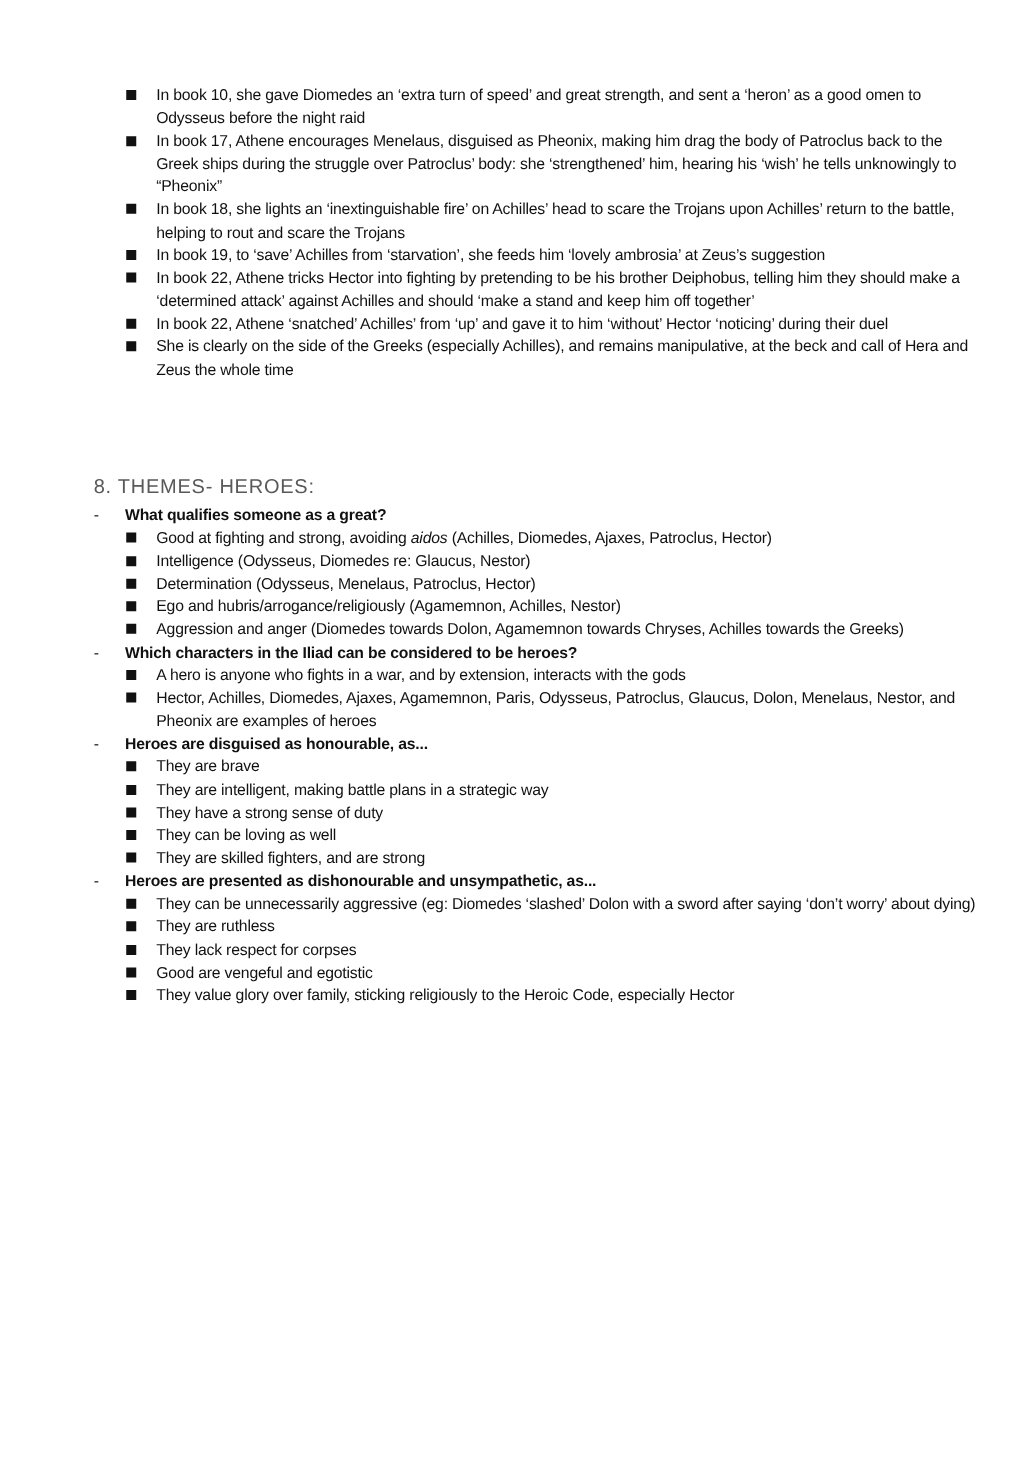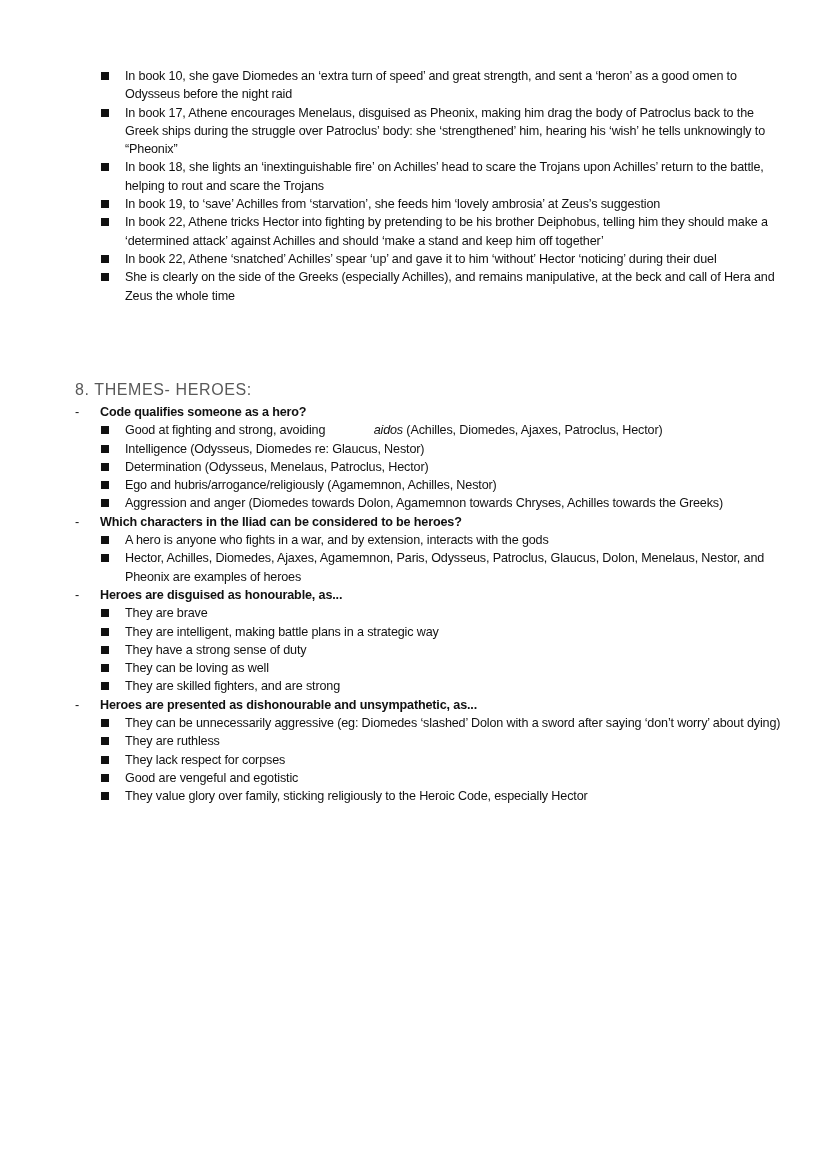--- a/index.html
+++ b/index.html
@@ -16,43 +16,43 @@
     }
     #top-list { position: absolute; left: 100px; top: 67px; width: 690px; }
     .heading {
       position: absolute; left: 75px; top: 368px;
       font-size: 16px; color: #595959; letter-spacing: 0.6px; font-weight: normal;
     }
     #hero-sections { position: absolute; left: 75px; top: 403px; width: 720px; }
     .section-q { position: relative; padding-left: 25px; font-weight: bold; }
     .dash { position: absolute; left: 0; top: 0; font-weight: normal; }
     .section .sq-list { margin-left: 25px; }
-    em { font-style: italic; margin-left: 45px; }
+    em { font-style: italic; }
   </style>
 </head>
 <body>
 
 <div class="page">
 
   <ul id="top-list" class="sq-list text">
     <li class="sq-item"><span class="sq-bullet"></span><span>In book 10, she gave Diomedes an ‘extra turn of speed’ and great strength, and sent a ‘heron’ as a good omen to Odysseus before the night raid</span></li>
     <li class="sq-item"><span class="sq-bullet"></span><span>In book 17, Athene encourages Menelaus, disguised as Pheonix, making him drag the body of Patroclus back to the Greek ships during the struggle over Patroclus’ body: she ‘strengthened’ him, hearing his ‘wish’ he tells unknowingly to “Pheonix”</span></li>
     <li class="sq-item"><span class="sq-bullet"></span><span>In book 18, she lights an ‘inextinguishable fire’ on Achilles’ head to scare the Trojans upon Achilles’ return to the battle, helping to rout and scare the Trojans</span></li>
     <li class="sq-item"><span class="sq-bullet"></span><span>In book 19, to ‘save’ Achilles from ‘starvation’, she feeds him ‘lovely ambrosia’ at Zeus’s suggestion</span></li>
     <li class="sq-item"><span class="sq-bullet"></span><span>In book 22, Athene tricks Hector into fighting by pretending to be his brother Deiphobus, telling him they should make a ‘determined attack’ against Achilles and should ‘make a stand and keep him off together’</span></li>
-    <li class="sq-item"><span class="sq-bullet"></span><span>In book 22, Athene ‘snatched’ Achilles’ spear ‘up’ and gave it to him ‘without’ Hector ‘noticing’ during their duel</span></li>
+    <li class="sq-item"><span class="sq-bullet"></span><span>In book 22, Athene ‘snatched’ Achilles’ from ‘up’ and gave it to him ‘without’ Hector ‘noticing’ during their duel</span></li>
     <li class="sq-item"><span class="sq-bullet"></span><span>She is clearly on the side of the Greeks (especially Achilles), and remains manipulative, at the beck and call of Hera and Zeus the whole time</span></li>
   </ul>
 
   <h2 class="heading">8. THEMES- HEROES:</h2>
 
   <div id="hero-sections" class="text">
 
     <div class="section">
-      <div class="section-q"><span class="dash">-</span><span>Code qualifies someone as a hero?</span></div>
+      <div class="section-q"><span class="dash">-</span><span>What qualifies someone as a great?</span></div>
       <ul class="sq-list">
         <li class="sq-item"><span class="sq-bullet"></span><span>Good at fighting and strong, avoiding </span><em>aidos</em><span> (Achilles, Diomedes, Ajaxes, Patroclus, Hector)</span></li>
         <li class="sq-item"><span class="sq-bullet"></span><span>Intelligence (Odysseus, Diomedes re: Glaucus, Nestor)</span></li>
         <li class="sq-item"><span class="sq-bullet"></span><span>Determination (Odysseus, Menelaus, Patroclus, Hector)</span></li>
         <li class="sq-item"><span class="sq-bullet"></span><span>Ego and hubris/arrogance/religiously (Agamemnon, Achilles, Nestor)</span></li>
         <li class="sq-item"><span class="sq-bullet"></span><span>Aggression and anger (Diomedes towards Dolon, Agamemnon towards Chryses, Achilles towards the Greeks)</span></li>
       </ul>
     </div>
 
     <div class="section">

